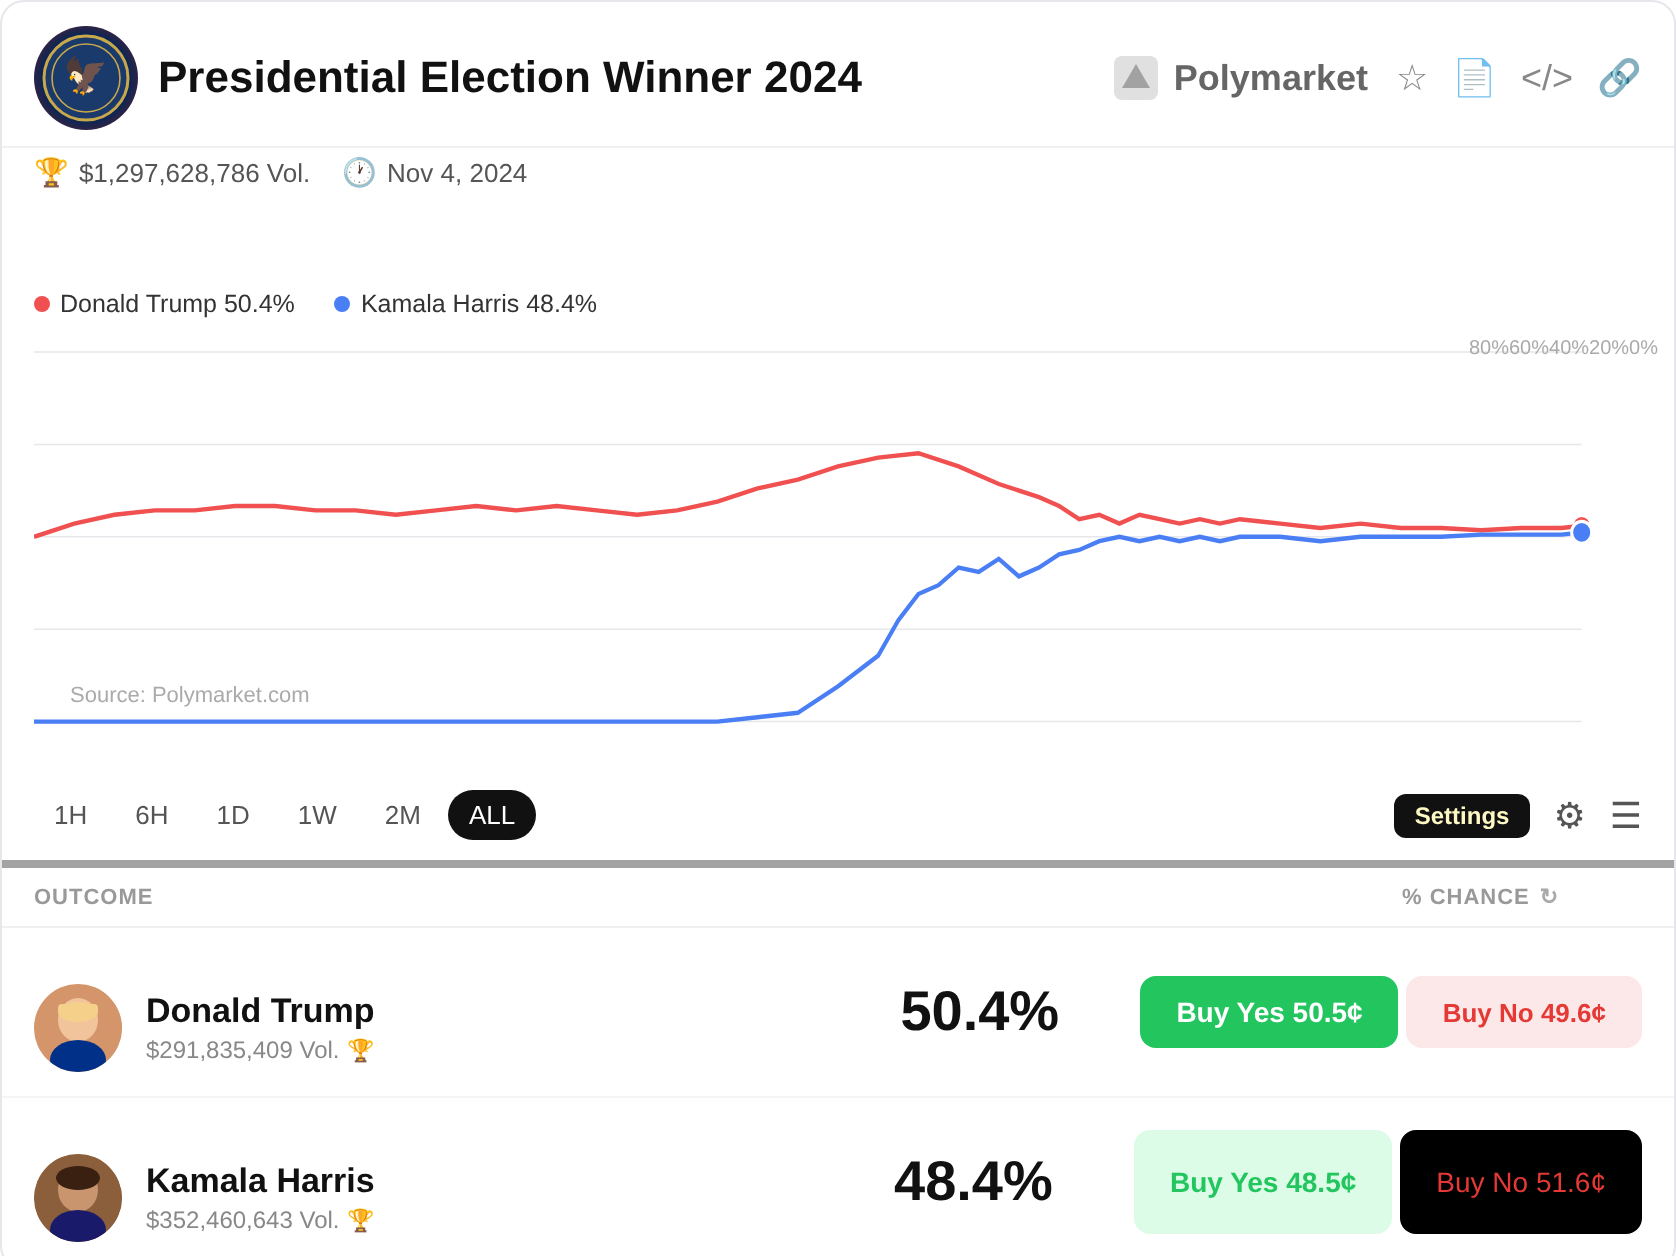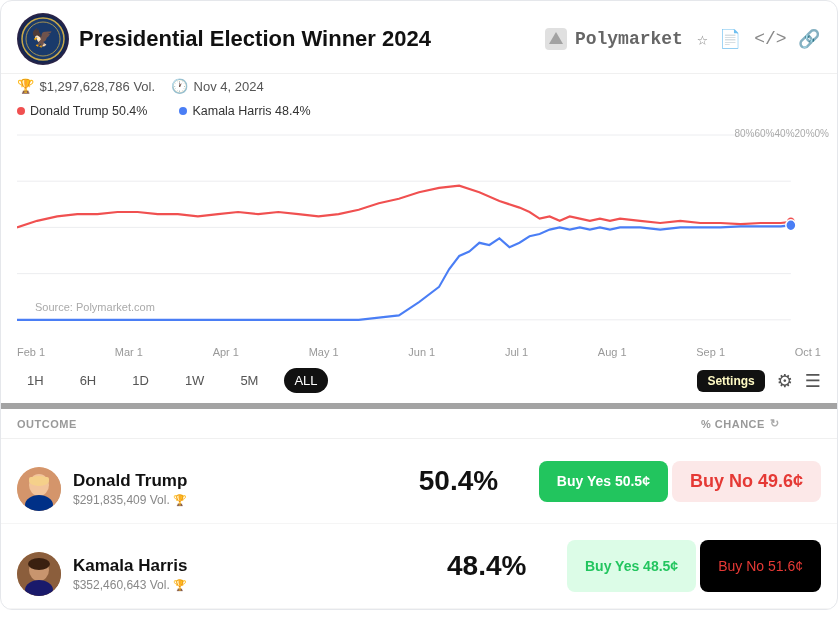--- a/index.html
+++ b/index.html
@@ -43,21 +43,20 @@
     }
     .header-title {
       font-size: 22px;
       font-weight: 700;
       color: #111;
     }
     .header-right {
       display: flex;
       align-items: center;
       gap: 14px;
-      font-family: Liberation Mono, monospace;
     }
     .polymarket-logo {
       display: flex;
       align-items: center;
       gap: 6px;
       color: #666;
       font-size: 18px;
       font-weight: 600;
     }
     .header-icons {
@@ -83,22 +82,23 @@
       gap: 5px;
       font-size: 13px;
       color: #555;
       font-weight: 500;
     }
     .stats-icon { font-size: 14px; color: #888; }
     
     .legend {
       display: flex;
       align-items: flex-start;
-      gap: 32px;
+      gap: 20px;
       padding: 2px 16px 6px 16px;
+      margin-top: 41px;
     }
     .legend-item {
       display: flex;
       align-items: center;
       gap: 5px;
       font-size: 12.5px;
       color: #333;
     }
     .legend-dot {
       width: 8px;
@@ -131,21 +131,21 @@
       justify-content: space-between;
       padding: 2px 16px 0 16px;
       font-size: 11px;
       color: #999;
     }
     
     .time-controls {
       display: flex;
       align-items: center;
       padding: 10px 16px;
-      gap: 16px;
+      gap: 4px;
     }
     .time-btn {
       padding: 5px 10px;
       border-radius: 20px;
       border: none;
       background: transparent;
       font-size: 13px;
       color: #555;
       cursor: pointer;
       font-weight: 500;
@@ -158,21 +158,21 @@
       margin-left: auto;
       display: flex;
       gap: 12px;
       align-items: center;
     }
     
     .outcome-header {
       display: flex;
       align-items: center;
       padding: 8px 16px;
-      border-top: 6px solid #a3a3a3;
+      border-top: 4px solid #a3a3a3;
       border-bottom: 1px solid #f0f0f0;
     }
     .outcome-col {
       font-size: 11px;
       font-weight: 700;
       color: #999;
       text-transform: uppercase;
       letter-spacing: 0.5px;
     }
     .outcome-col.left { flex: 1; }
@@ -250,21 +250,21 @@
       font-weight: 700;
       cursor: pointer;
       white-space: nowrap;
     }
     .btn-no-trump {
       padding: 10px 18px;
       border-radius: 8px;
       border: none;
       background: #fce8e8;
       color: #e53935;
-      font-size: 18px;
+      font-size: 13px;
       font-weight: 700;
       cursor: pointer;
       white-space: nowrap;
     }
     .btn-yes-harris {
       padding: 18px 18px;
       border-radius: 8px;
       border: none;
       background: #dcfce7;
       color: #22c55e;
@@ -472,38 +472,27 @@
     
     <div class="y-axis-labels">
       <span>80%</span>
       <span>60%</span>
       <span>40%</span>
       <span>20%</span>
       <span>0%</span>
     </div>
   </div>
 
-  <div class="time-axis">
-    <span>Feb 1</span>
-    <span>Mar 1</span>
-    <span>Apr 1</span>
-    <span>May 1</span>
-    <span>Jun 1</span>
-    <span>Jul 1</span>
-    <span>Aug 1</span>
-    <span>Sep 1</span>
-    <span>Oct 1</span>
-  </div>
 
   <div class="time-controls">
     <button class="time-btn">1H</button>
     <button class="time-btn">6H</button>
     <button class="time-btn">1D</button>
     <button class="time-btn">1W</button>
-    <button class="time-btn">5M</button>
+    <button class="time-btn">2M</button>
     <button class="time-btn active">ALL</button>
     <div class="time-controls-right">
       <span style="background:#111;color:#fef9c3;font-size:12px;padding:4px 10px;border-radius:6px;font-weight:600;cursor:pointer;">Settings</span>
       <span style="font-size:18px;color:#555;cursor:pointer;">⚙</span>
       <span style="font-size:18px;color:#555;cursor:pointer;">☰</span>
     </div>
   </div>
 
   <div class="outcome-header">
     <div class="outcome-col left">OUTCOME</div>

